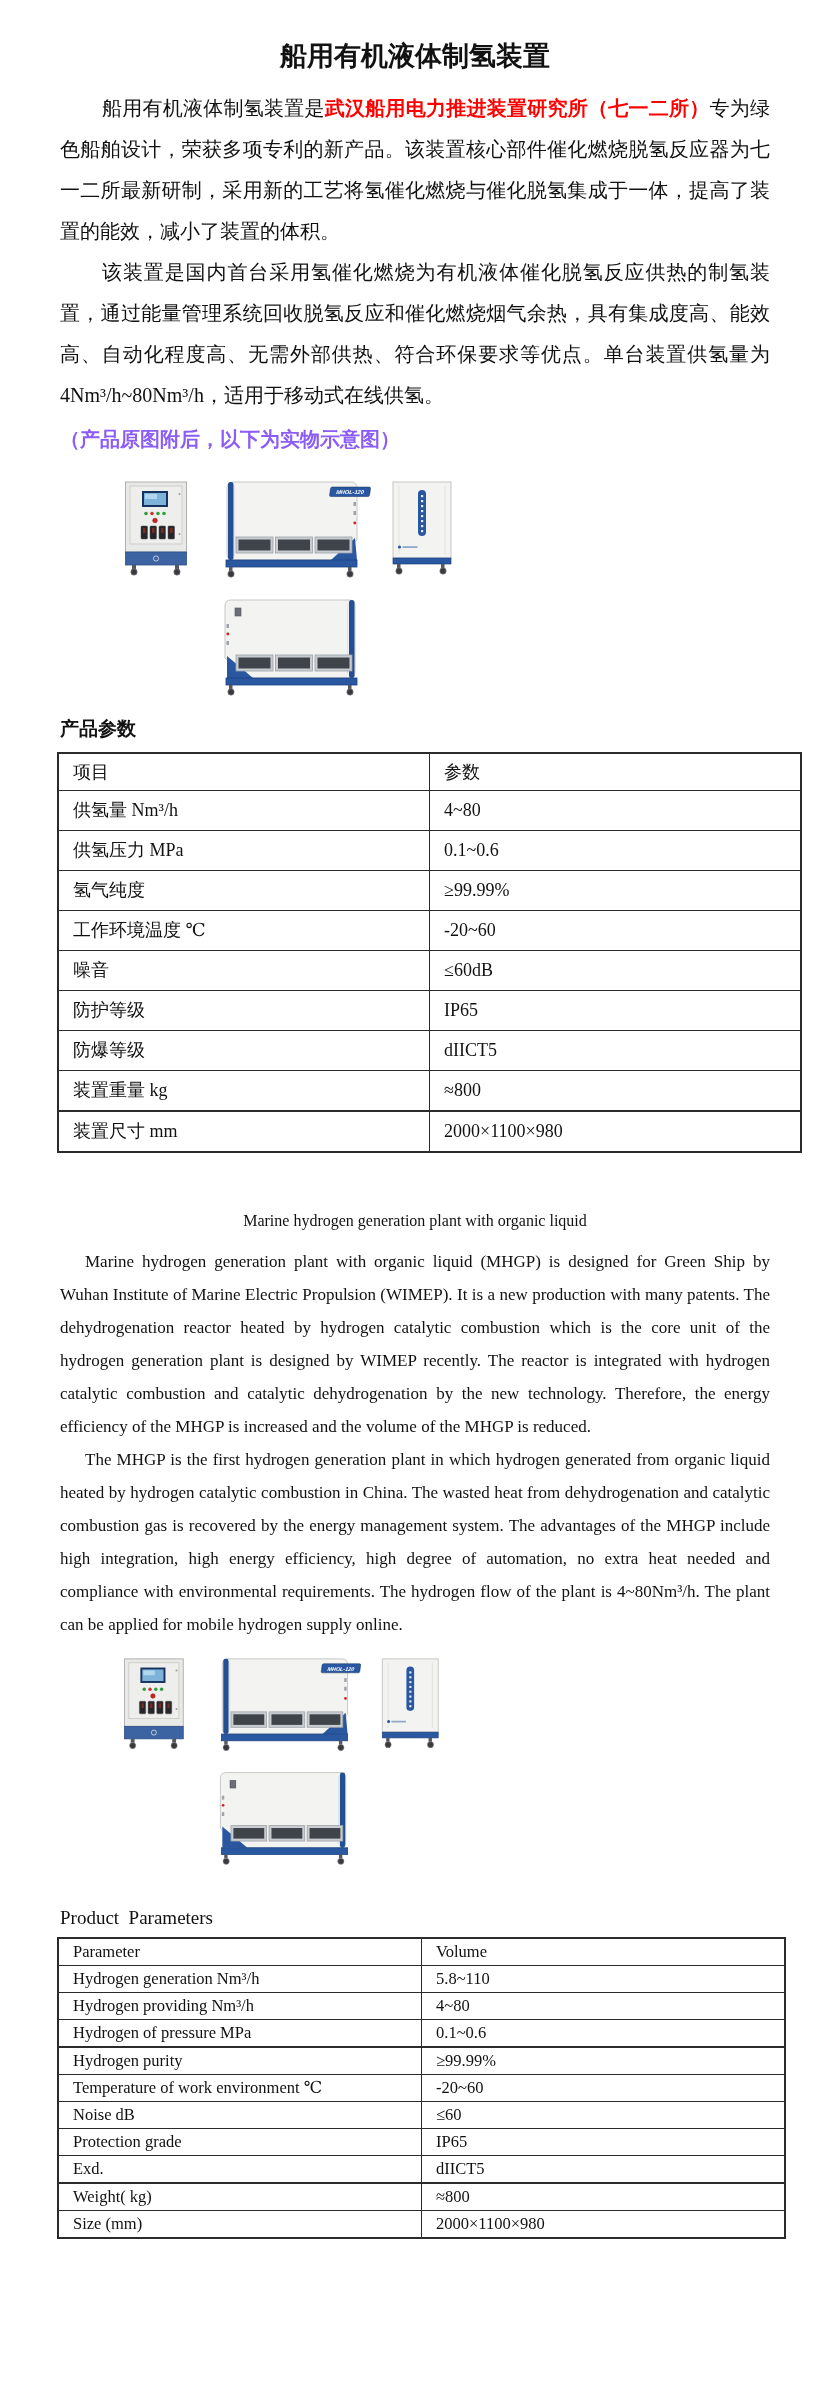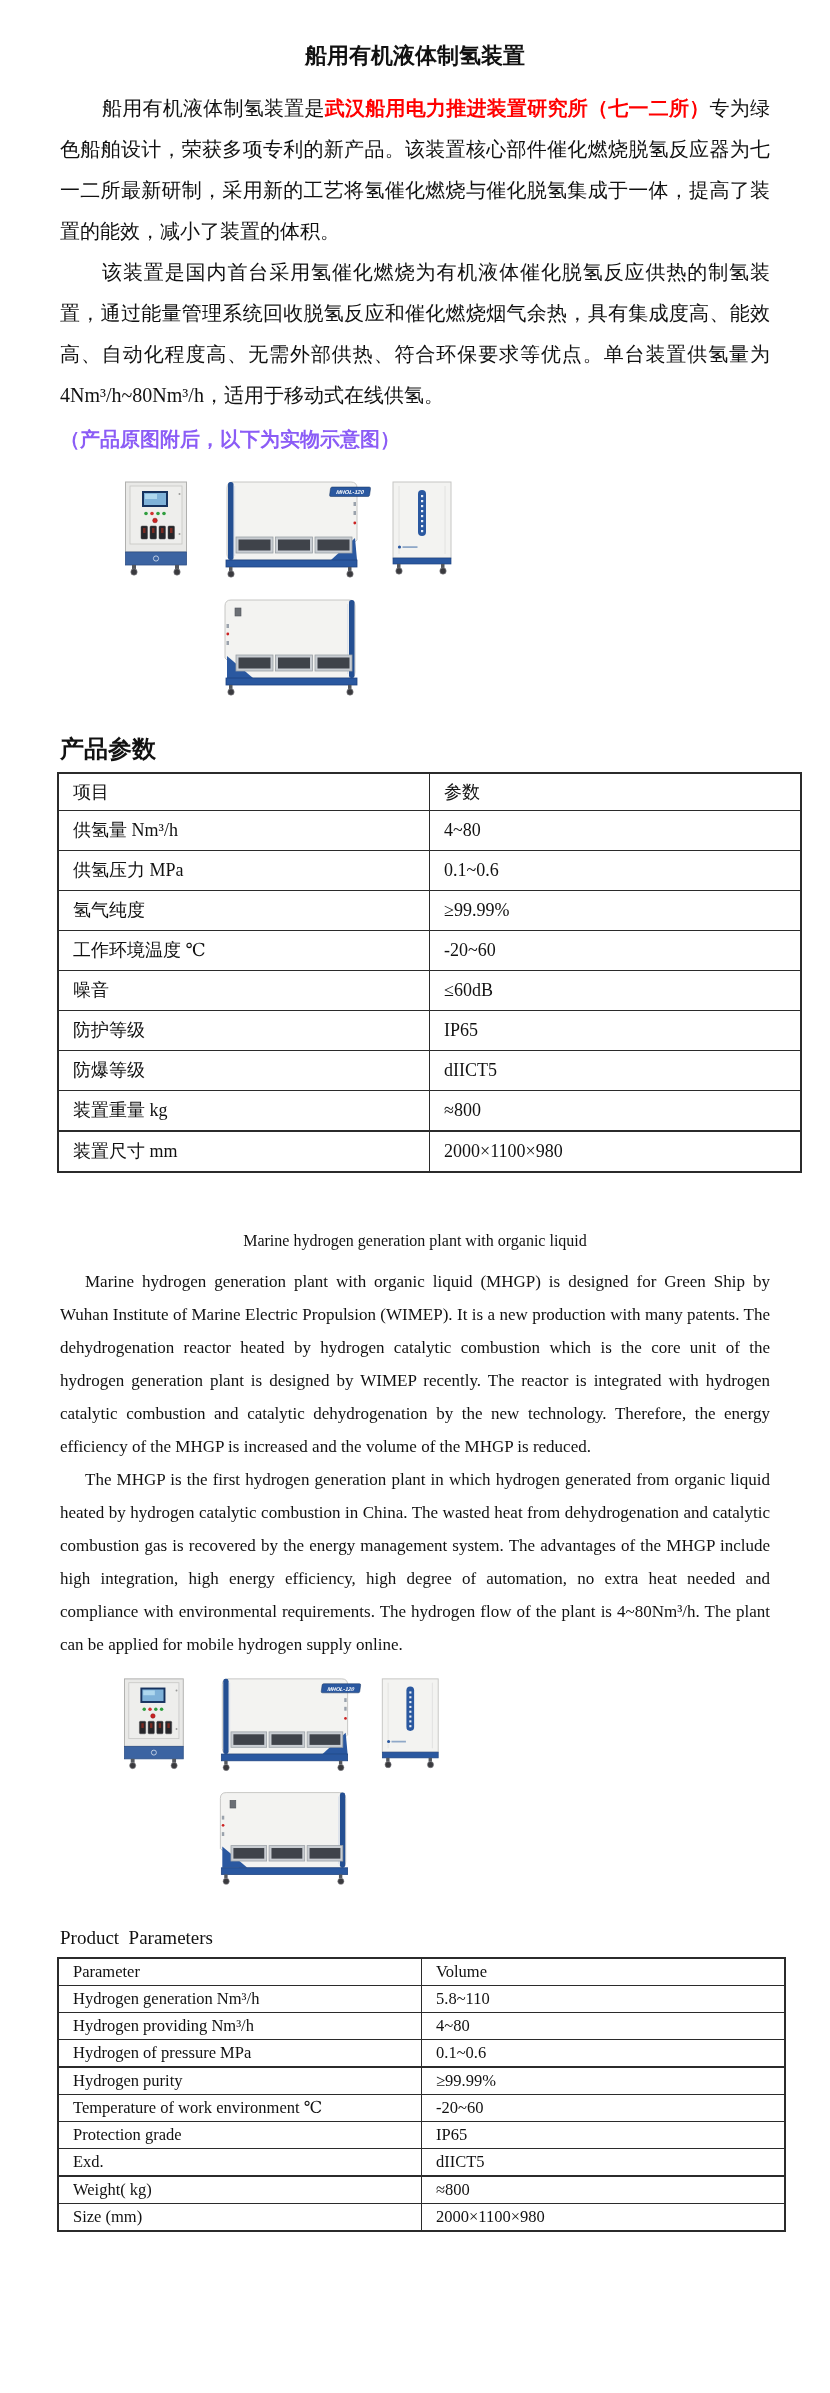--- a/index.html
+++ b/index.html
@@ -1,28 +1,28 @@
 <!DOCTYPE html>
 <html><head>
 <meta charset="utf-8">
 <style>
   html,body{margin:0;padding:0;background:#ffffff;}
   body{width:830px;color:#111;font-family:"Liberation Serif","DejaVu Serif",serif;}
   .doc{padding:42px 60px 38px 60px;}
 
-  .title{font-size:22px;font-weight:bold;text-align:center;margin:0 0 18px 0;line-height:28px;}
+  .title{font-size:27px;font-weight:bold;text-align:center;margin:0 0 18px 0;line-height:28px;}
 
   p.cn{font-size:20px;line-height:41px;text-align:justify;text-indent:42px;margin:0;}
   .red-text{color:#ff0000;font-weight:bold;}
   .red-note{margin:8px 0 0 0;font-size:20px;font-weight:bold;color:#8b5cf6;line-height:30px;}
 
   .devices-1{display:block;width:332px;height:222px;margin:24px 0 0 65px;}
   .devices-2{display:block;width:320px;height:214px;margin:14px 0 0 64px;}
 
-  .cn-heading{font-size:24px;font-weight:bold;margin:36px 0 0 0;line-height:26px;}
+  .cn-heading{font-size:19px;font-weight:bold;margin:16px 0 0 0;line-height:26px;}
   .en-heading{font-size:19px;font-weight:normal;margin:36px 0 0 0;line-height:26px;white-space:pre;}
   .en-title{font-size:16px;font-weight:normal;text-align:center;margin:56px 0 0 0;line-height:24px;}
   p.en{font-size:17px;line-height:33px;text-align:justify;text-indent:25px;margin:12px 0 0 0;}
   p.en.second{margin-top:0;}
 
   table.params{border-collapse:collapse;table-layout:fixed;margin-top:10px;margin-left:-3px;}
   table.params th,table.params td{border:1px solid #2b2b2b;text-align:left;vertical-align:middle;font-weight:normal;}
   table.params{border:2px solid #2b2b2b;}
   table.cn-table{width:745px;}
   table.cn-table th{padding:6px 4px 6px 14px;font-size:18px;line-height:24px;}
@@ -263,20 +263,24 @@
         </tr>
         <tr class="thick-top">
           <td>Hydrogen purity</td>
           <td>≥99.99%</td>
         </tr>
         <tr>
           <td>Temperature of work environment  ℃</td>
           <td>-20~60</td>
         </tr>
         <tr>
+          <td>Noise dB</td>
+          <td>≤60</td>
+        </tr>
+        <tr>
           <td>Protection grade</td>
           <td>IP65</td>
         </tr>
         <tr>
           <td>Exd.</td>
           <td>dIICT5</td>
         </tr>
         <tr class="thick-top">
           <td>Weight( kg)</td>
           <td>≈800</td>

